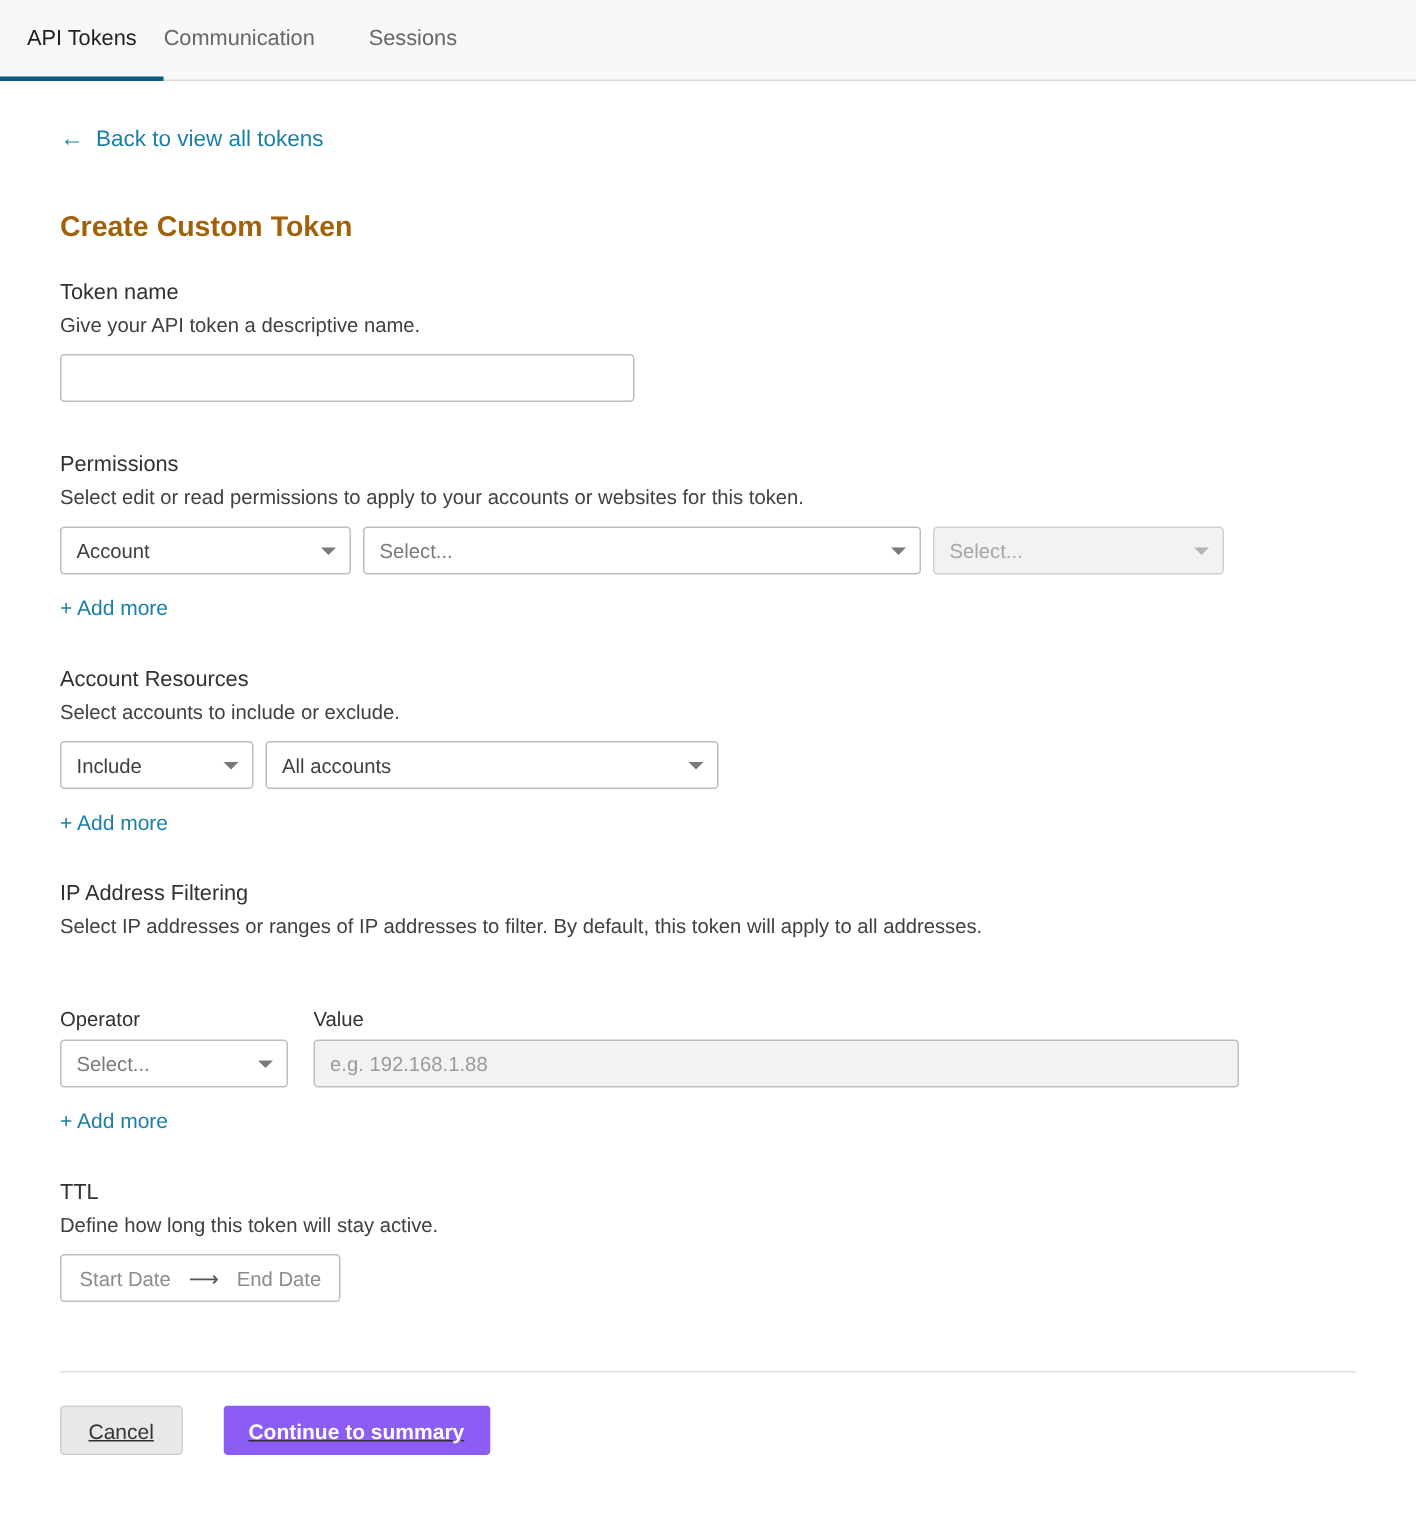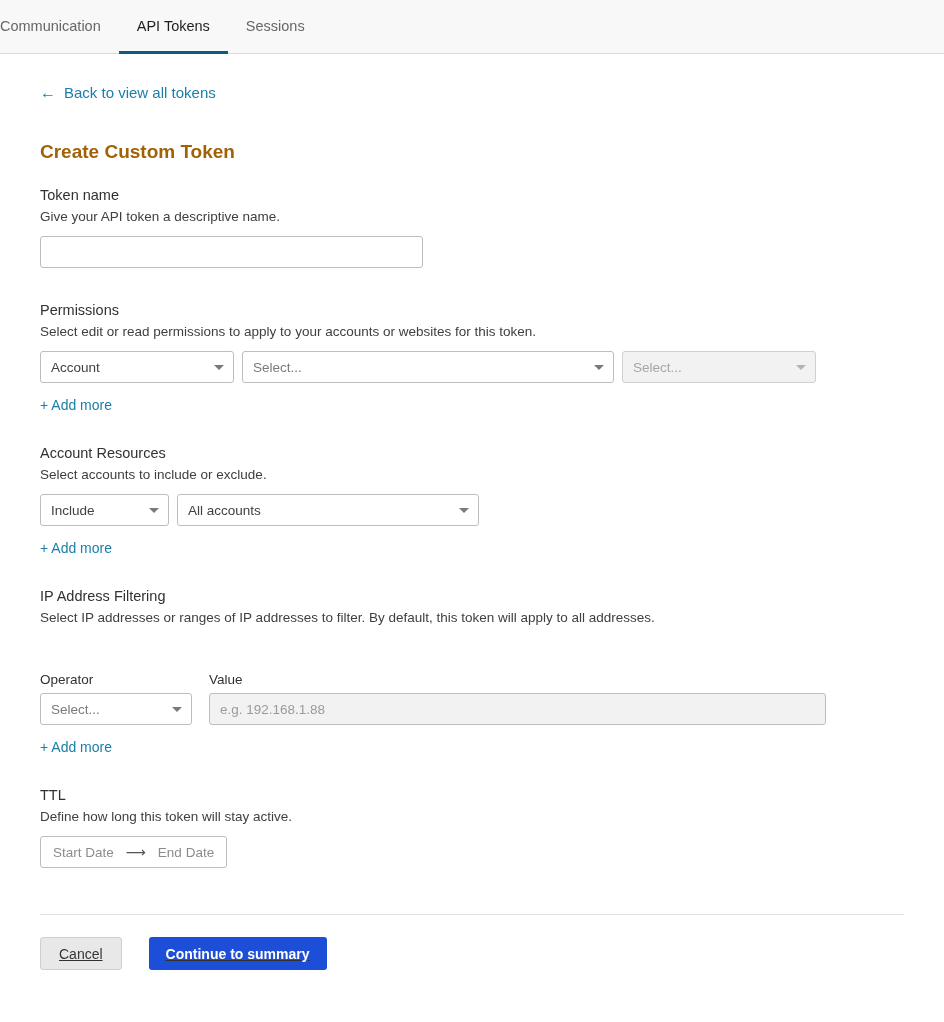--- a/index.html
+++ b/index.html
@@ -179,35 +179,35 @@
     cursor: pointer;
     border: 1px solid transparent;
     padding: 0 18px;
   }
   .btn-secondary {
     background: #e8e8e8;
     border-color: #cfcfcf;
     color: #353535;
   }
   .btn-primary {
-    background: #1d4ed8;
+    background: #8b5cf6;
     color: #ffffff;
     font-weight: bold;
     padding: 0 16px;
   }
 </style>
 </head>
 <body>
 
 <div class="tabbar">
+  <div class="tab active">
+    <span>API Tokens</span>
+  </div>
   <div class="tab first">
     <span>Communication</span>
-  </div>
-  <div class="tab active">
-    <span>API Tokens</span>
   </div>
   <div class="tab">
     <span>Sessions</span>
   </div>
 </div>
 
 <div class="content">
 
   <div class="back-link">
     <span class="arrow">←</span>

